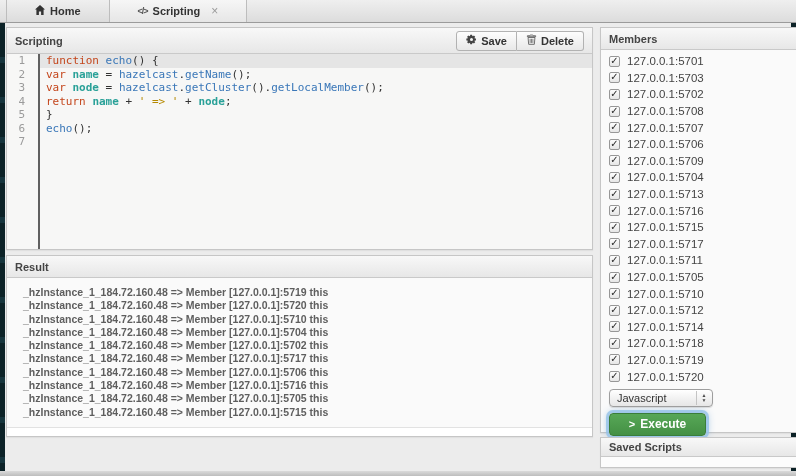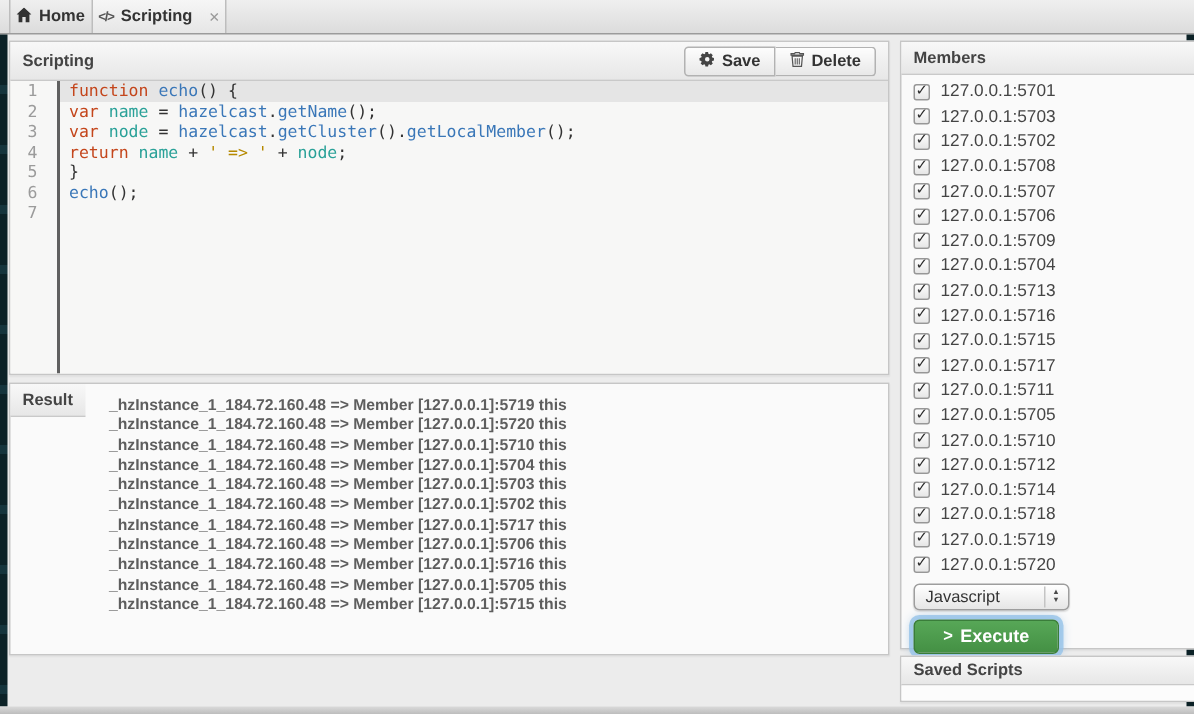--- a/index.html
+++ b/index.html
@@ -1,21 +1,21 @@
 <!DOCTYPE html>
 <html><head>
 <meta charset="utf-8">
 <style>
   * { box-sizing: border-box; margin: 0; padding: 0; }
   html,body { width:796px; height:476px; overflow:hidden; }
   body { background:#ececec; font-family:"Liberation Sans",sans-serif; position:relative; }
 
   
   .tabbar { height:23px; background:linear-gradient(#efefef,#dcdcdc); border-bottom:1px solid #9b9b9b; display:flex; align-items:stretch; padding-left:6px; }
-  .tab { display:flex; align-items:center; gap:5px; padding:0 4px; font-size:11px; font-weight:bold; color:#333; border-right:1px solid #bdbdbd; cursor:pointer; }
+  .tab { display:flex; align-items:center; gap:5px; padding:0 28px; font-size:11px; font-weight:bold; color:#333; border-right:1px solid #bdbdbd; cursor:pointer; }
   .tab:first-child { border-left:1px solid #bdbdbd; }
   .tab.active { background:linear-gradient(#f6f6f6,#e6e6e6); }
   .tab .code-glyph { font-size:9px; color:#555; font-weight:bold; letter-spacing:-1px; }
   .tab .close { margin-left:6px; color:#9a9a9a; font-size:12px; line-height:1; font-weight:normal; cursor:pointer; }
 
   
   .main { position:relative; height:453px; }
   .edge { position:absolute; top:0; bottom:5px; width:5px;
           background:repeating-linear-gradient(180deg,#0c2227 0 34px,#16353d 34px 40px); }
   .edge.left { left:0; } .edge.right { right:0; }
@@ -41,25 +41,25 @@
   .btn-group .btn:first-child { border-radius:3px 0 0 3px; }
   .btn-group .btn:last-child { border-radius:0 3px 3px 0; }
 
   
   .editor { position:relative; flex:1; background:#f7f7f6; font-family:"DejaVu Sans Mono",monospace; font-size:11px; line-height:13.5px; overflow:hidden; cursor:text; }
   .gutter-sep { position:absolute; left:31px; top:0; bottom:0; width:2px; background:#606060; }
   .crow { display:flex; height:13.5px; }
   .lnum { width:27px; flex:none; text-align:right; padding-right:9px; color:#9b9b9b; }
   .lcode { flex:1; margin-left:6px; padding-left:6px; white-space:pre; color:#333; }
   .crow.active .lcode { background:#e5e5e5; }
-  .tk-kw { color:#c4461c; } .tk-fn { color:#3a77b8; } .tk-vr { color:#2aa198; }
+  .tk-kw { color:#c4461c; } .tk-fn { color:#3a77b8; } .tk-vr { color:#2aa198;font-weight:bold; }
   .tk-st { color:#b58900; } .tk-pl { color:#333; }
 
   
-  .result-panel { margin-top:5px; height:182px; display:flex; flex-direction:row; }
+  .result-panel { margin-top:5px; height:182px; display:flex; flex-direction:column; }
   .rs-header { height:22px; flex:none; }
   .result-body { flex:1; padding:8px 0 0 16px; font-size:10.5px; font-weight:bold; color:#5e5e5e; line-height:13.3px; overflow:hidden; }
   .result-footer { flex:none; height:9px; background:#fff; border-top:1px solid #e2e2e2; }
 
   
   .members-panel { height:406px; }
   .mb-header { height:22px; }
   .member-list { padding-top:3px; }
   .mrow { display:flex; align-items:center; gap:7px; height:16.6px; padding-left:8px; font-size:11.5px; color:#444; cursor:pointer; }
   .cb { width:11px; height:11px; flex:none; border:1px solid #979797; border-radius:2px; background:linear-gradient(#fdfdfd,#e6e6e6); display:flex; align-items:center; justify-content:center; }
@@ -172,21 +172,20 @@
         <div class="result-body">
 
             <div class="rrow">_hzInstance_1_184.72.160.48 =&gt; Member [127.0.0.1]:5719 this</div>
 
             <div class="rrow">_hzInstance_1_184.72.160.48 =&gt; Member [127.0.0.1]:5720 this</div>
 
             <div class="rrow">_hzInstance_1_184.72.160.48 =&gt; Member [127.0.0.1]:5710 this</div>
 
             <div class="rrow">_hzInstance_1_184.72.160.48 =&gt; Member [127.0.0.1]:5704 this</div>
 
-            <div class="rrow">_hzInstance_1_184.72.160.48 =&gt; Member [127.0.0.1]:5703 this</div>
 
             <div class="rrow">_hzInstance_1_184.72.160.48 =&gt; Member [127.0.0.1]:5702 this</div>
 
             <div class="rrow">_hzInstance_1_184.72.160.48 =&gt; Member [127.0.0.1]:5717 this</div>
 
             <div class="rrow">_hzInstance_1_184.72.160.48 =&gt; Member [127.0.0.1]:5706 this</div>
 
             <div class="rrow">_hzInstance_1_184.72.160.48 =&gt; Member [127.0.0.1]:5716 this</div>
 
             <div class="rrow">_hzInstance_1_184.72.160.48 =&gt; Member [127.0.0.1]:5705 this</div>

